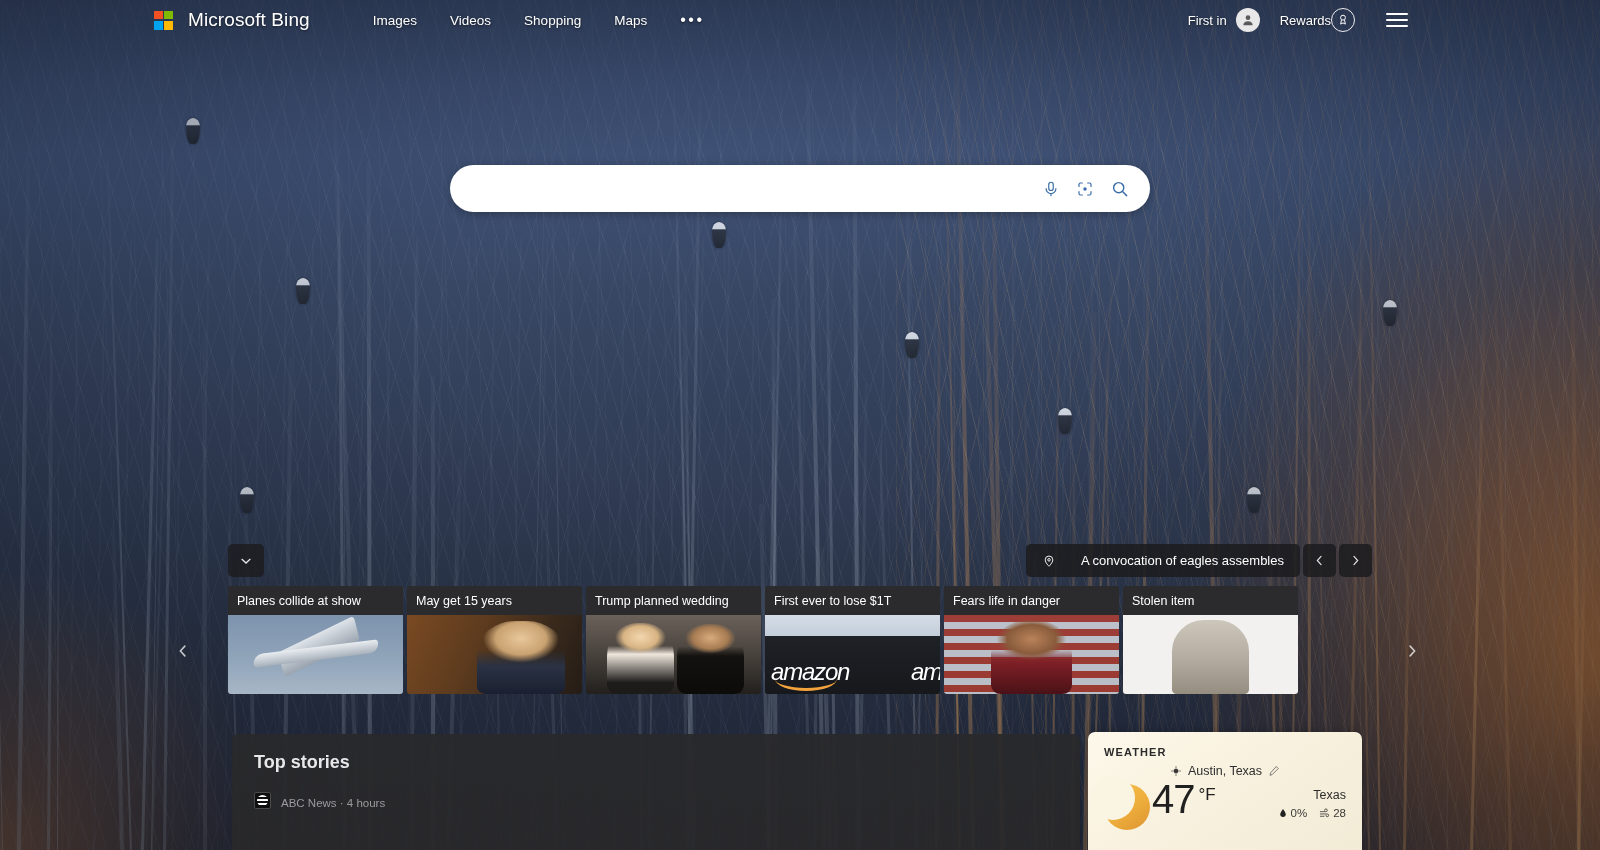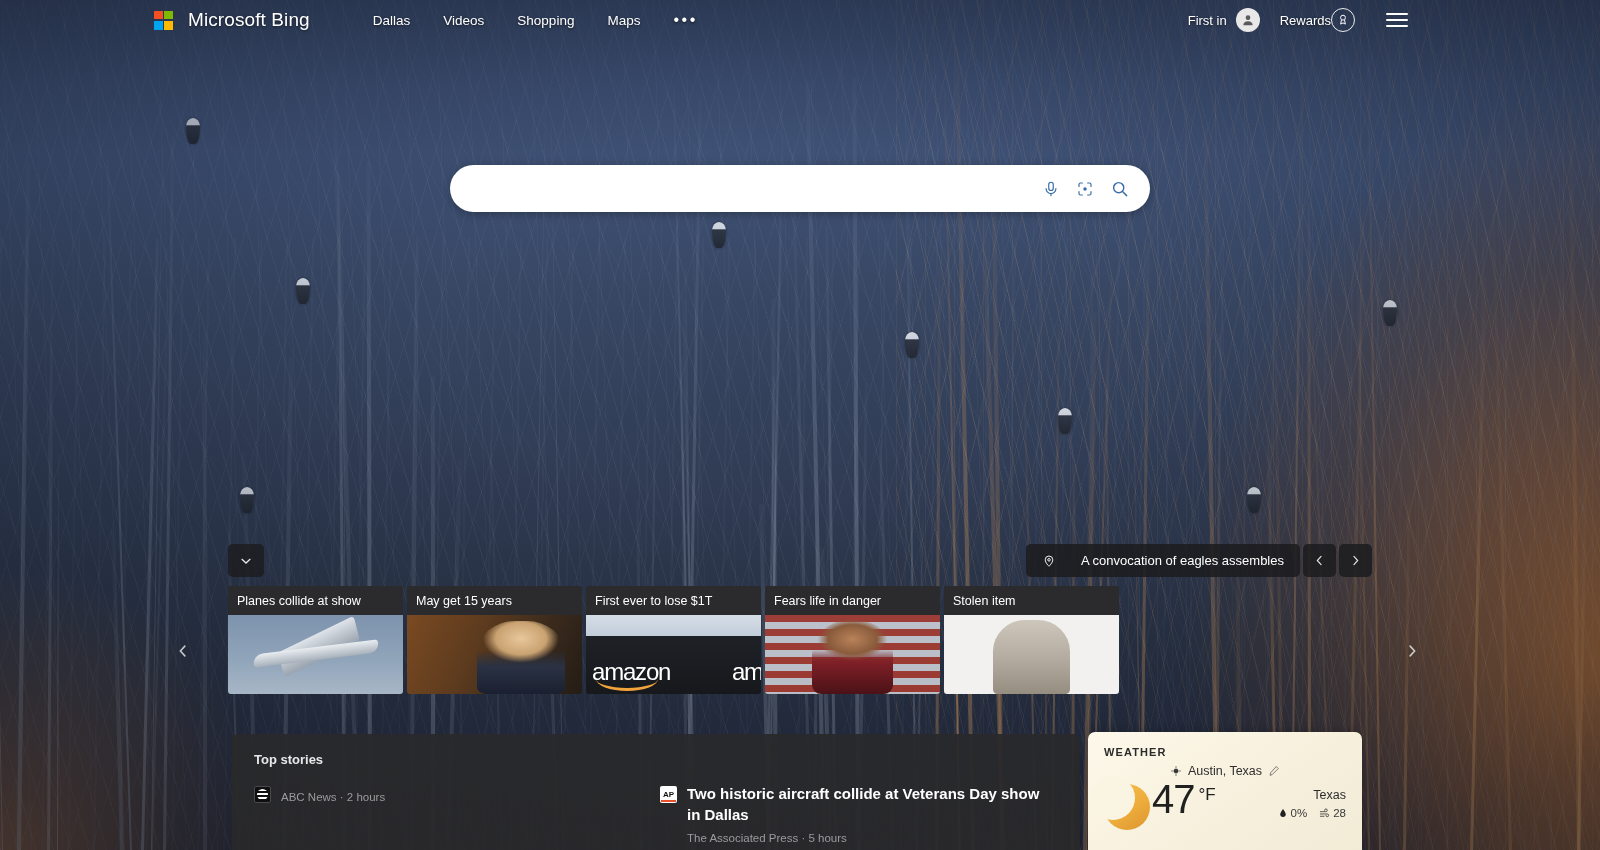--- a/index.html
+++ b/index.html
@@ -191,21 +191,21 @@
     width: 175px; flex: 0 0 175px; height: 108px;
     border-radius: 3px; overflow: hidden; position: relative;
     background: #2e2e30; cursor: pointer;
   }
   .ncard-title {
     height: 29px; display: flex; align-items: center;
     padding: 0 9px; background: #2b2b2d;
     color: #fff; font-size: 12.5px; white-space: nowrap;
     overflow: hidden;
   }
-  .ncard-img { height: 79px; width: 100%; position: relative; overflow: hidden; }
+  .ncard-img { height: 79px; width: 100%; position: relative; overflow: hidden; font-style: italic; }
 
   
   .img-film { background: linear-gradient(to bottom, #5d5247 0%, #3a332c 55%, #24201b 100%); }
   .img-film:after { content:""; position:absolute; left:12%; top:30%; width:76%; height:40%;
     background: linear-gradient(105deg, #c9c6c0 0%, #9b9791 45%, #42403c 46%, #2a2927 100%);
     border-radius: 6px; }
   .img-film:before { content:""; position:absolute; left:4%; top:18%; width:26%; height:74%;
     background:#1c1a18; border-radius:5px 5px 0 0; }
 
   .img-plane { background: linear-gradient(to bottom, #7d93ad 0%, #92a6bb 60%, #a8b6c6 100%); }
@@ -265,21 +265,21 @@
 
   
   #topstories {
     position: absolute; top: 734px; left: 232px; width: 848px; height: 116px;
     background: rgba(41,41,43,.95);
     border-radius: 6px 6px 0 0;
     padding: 18px 22px 0 22px;
     z-index: 24;
   }
   #topstories-heading {
-    color: #e8e8ea; font-size: 13px; font-weight: bold; margin-bottom: 17px;
+    color: #e8e8ea; font-size: 18px; font-weight: bold; margin-bottom: 17px;
   }
   #stories-grid { display: flex; gap: 26px; }
   .story { display: flex; gap: 10px; width: 380px; cursor: pointer; }
   .story-favicon {
     width: 17px; height: 17px; flex: 0 0 17px; margin-top: 2px;
     border-radius: 2px; display:flex; align-items:center; justify-content:center;
     font-size: 7px; font-weight: bold; color:#fff; overflow:hidden;
   }
   .fav-abc { background: #0f0f10; border: 1px solid #4a4a4c; }
   .fav-abc i { display:block; width:11px; height:11px; border-radius:50%;
@@ -435,21 +435,21 @@
     <div id="ms-logo">
       <i></i>
         <i></i>
         <i></i>
         <i></i>
     </div>
     <div id="brand-name">Microsoft Bing</div>
   </div>
 
   <div id="nav">
-    <a class="nav-link" href="#">Dallas</a>
+    <a class="nav-link" href="#">Images</a>
     <a class="nav-link" href="#">Videos</a>
     <a class="nav-link" href="#">Shopping</a>
     <a class="nav-link" href="#">Maps</a>
     <a class="nav-link" id="nav-more" href="#">•••</a>
   </div>
 
   <div id="header-right">
     <span id="signin-label">First in</span>
     <div id="avatar-circle">
       <svg viewBox="0 0 24 24" fill="#5a5a5a">
@@ -542,20 +542,24 @@
 <div id="carousel">
   <div class="ncard">
     <div class="ncard-title">Planes collide at show</div>
     <div class="ncard-img img-plane"></div>
   </div>
   <div class="ncard">
     <div class="ncard-title">May get 15 years</div>
     <div class="ncard-img img-holmes"></div>
   </div>
   <div class="ncard">
+    <div class="ncard-title">Trump planned wedding</div>
+    <div class="ncard-img img-wedding"></div>
+  </div>
+  <div class="ncard">
     <div class="ncard-title">First ever to lose $1T</div>
     <div class="ncard-img img-amazon">
       <span class="amz-word">amazon</span>
       <span class="amz-smile"></span>
       <span class="amz-word2">ama</span>
     </div>
   </div>
   <div class="ncard">
     <div class="ncard-title">Fears life in danger</div>
     <div class="ncard-img img-aoc"></div>
@@ -567,28 +571,21 @@
 </div>
 
 <div id="topstories">
   <div id="topstories-heading">Top stories</div>
   <div id="stories-grid">
     <div class="story">
       <div class="story-favicon fav-abc">
           <i></i>
         </div>
       <div class="story-text">
-        <div class="story-meta">ABC News · 2 hours</div>
-      </div>
-    </div>
-    <div class="story">
-      <div class="story-favicon fav-ap">AP</div>
-      <div class="story-text">
-        <div class="story-title">Two historic aircraft collide at Veterans Day show in Dallas</div>
-        <div class="story-meta">The Associated Press · 5 hours</div>
+        <div class="story-meta">ABC News · 4 hours</div>
       </div>
     </div>
   </div>
 </div>
 
 <div id="weather-card">
   <div id="weather-label">WEATHER</div>
   <div id="weather-loc-row">
     <svg viewBox="0 0 24 24" width="12" height="12" fill="none" stroke="#333" stroke-width="1.6">
       <circle cx="12" cy="12" r="4.2" fill="#333"></circle>

